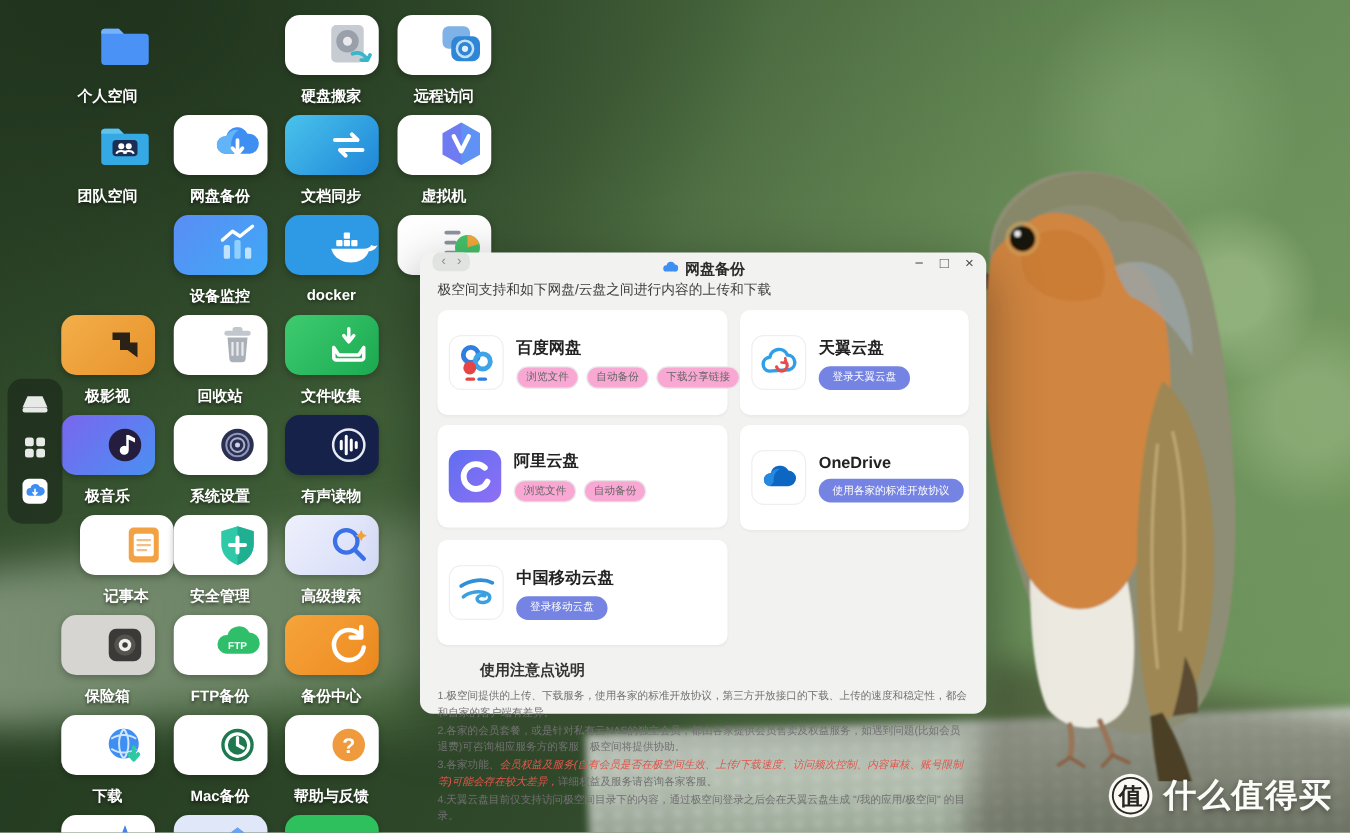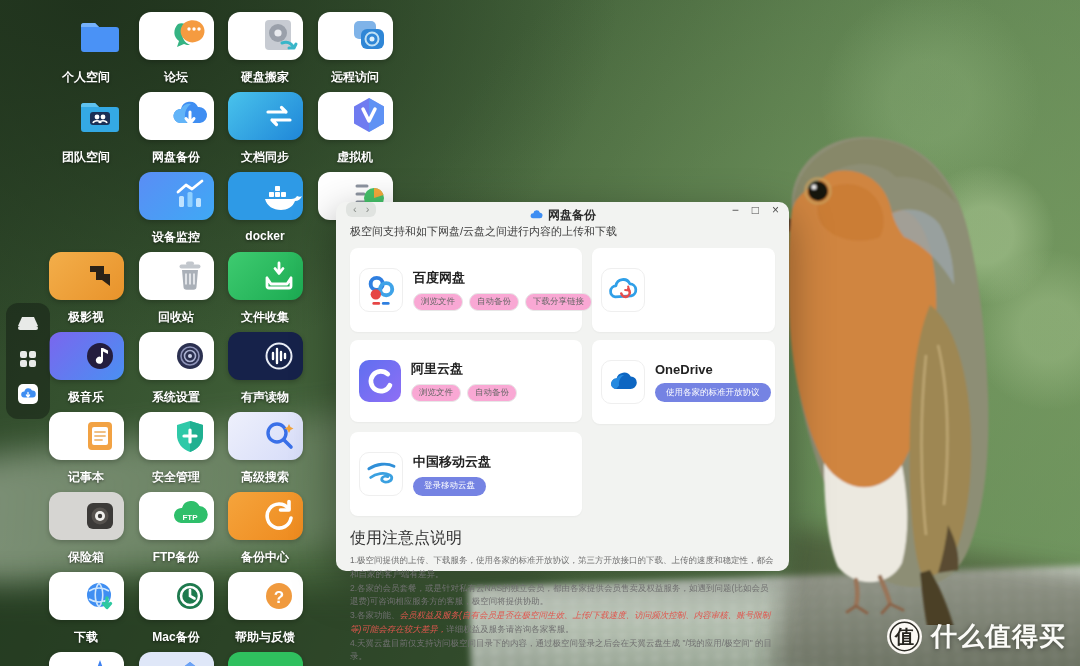--- a/index.html
+++ b/index.html
@@ -79,21 +79,21 @@
   .ctile{width:42px;height:42px;border-radius:10px;background:#fff;border:1px solid #efefef;
     display:flex;align-items:center;justify-content:center;flex:0 0 auto;}
   .ctile.grad{background:linear-gradient(135deg,#5f6ff0,#8f6ff5);border:none;}
   .cname{font-size:13px;font-weight:700;color:#222;margin-bottom:6px;}
   .cbtns{display:flex;gap:6px;flex-wrap:nowrap;}
   .pill{font-family:inherit;font-size:8.5px;color:#666;background:#f9a8d4;border:1px solid #e7e7e7;
     border-radius:9px;padding:2px 7px;cursor:pointer;white-space:nowrap;}
   .login{font-family:inherit;font-size:8.5px;color:#fff;background:#7583e3;border:none;
     border-radius:10px;padding:3.5px 11px;cursor:pointer;white-space:nowrap;}
   #notes{margin-top:12px;}
-  #notes-title{font-size:16px;font-weight:400;color:#333;margin-bottom:5px;}
+  #notes-title{font-size:12px;font-weight:700;color:#333;margin-bottom:5px;margin-left:34px;}
   #notes p{margin:0;font-size:8.5px;color:#717171;line-height:1.62;}
   #notes .red{color:#e0564e;font-style:italic;}
 
   
   #watermark{position:absolute;right:14px;bottom:12px;z-index:6;display:flex;align-items:center;gap:9px;}
   #wm-badge{width:35px;height:35px;border-radius:50%;background:#fbf9f4;display:flex;align-items:center;
     justify-content:center;box-shadow:inset 0 0 0 2.5px #fbf9f4,inset 0 0 0 4px #2b2a24;}
   #wm-badge span{font-family:"Liberation Serif","DejaVu Serif",serif;font-weight:700;font-size:19px;color:#26251f;}
   #wm-text{font-size:26px;font-weight:700;color:#fbfbf8;letter-spacing:1px;text-shadow:0 1px 5px rgba(0,0,0,.45);}
 </style>
@@ -137,32 +137,20 @@
 <div id="app-grid">
     <div class="app-item" style="left: 41px; top: 12px;">
       <div class="tile t-folder-blue-icon">
         <svg width="48" height="48" viewBox="0 0 48 48">
           <path d="M5 14a3 3 0 0 1 3-3h11l4 4h17a3 3 0 0 1 3 3v19a3 3 0 0 1-3 3H8a3 3 0 0 1-3-3z" fill="#4a92f6"></path>
           <path d="M5 14a3 3 0 0 1 3-3h11l4 4H5z" fill="#76b2fb"></path>
         </svg>
       </div>
       <div class="app-label">个人空间</div>
     </div>
-    <div class="app-item" style="left: 131px; top: 12px;">
-      <div class="tile t-chat-icon">
-        <svg width="48" height="48" viewBox="0 0 48 48">
-          <path d="M12 12c-5 5-5 13 1 17l-2 6 7-3c2 1 4 1 6 1-5-2-8-7-8-12 0-3 1-6 3-9-2-1-5-1-7 0z" fill="#35b383"></path>
-          <path d="M20 10c7-4 16-1 18 6 2 6-2 13-9 14-3 1-6 0-8-1-6-3-8-10-5-15 1-2 2-3 4-4z" fill="#f59b40"></path>
-          <circle cx="23" cy="17" r="1.7" fill="#fff"></circle>
-          <circle cx="28" cy="17" r="1.7" fill="#fff"></circle>
-          <circle cx="33" cy="17" r="1.7" fill="#fff"></circle>
-        </svg>
-      </div>
-      <div class="app-label">论坛</div>
-    </div>
     <div class="app-item" style="left: 220px; top: 12px;">
       <div class="tile t-disk-move-icon">
         <svg width="48" height="48" viewBox="0 0 48 48">
           <rect x="10" y="8" width="26" height="30" rx="4" fill="#c7cbd2"></rect>
           <circle cx="23" cy="21" r="9" fill="#9aa0aa"></circle>
           <circle cx="23" cy="21" r="3.6" fill="#e8eaee"></circle>
           <path d="M27 31c6-2 10 1 12 5m0 0l2-4m-2 4l-5 0" stroke="#39b6c9" stroke-width="3" fill="none" stroke-linecap="round" stroke-linejoin="round"></path>
         </svg>
       </div>
       <div class="app-label">硬盘搬家</div>
@@ -307,21 +295,21 @@
       <div class="tile t-audiobook-icon">
         <svg width="48" height="48" viewBox="0 0 48 48">
           <circle cx="24" cy="24" r="12.5" fill="none" stroke="#e8ecf5" stroke-width="2"></circle>
           <g stroke="#fff" stroke-width="2.4" stroke-linecap="round">
             <path d="M18 21v6M22 17v14M26 20v8M30 22v4"></path>
           </g>
         </svg>
       </div>
       <div class="app-label">有声读物</div>
     </div>
-    <div class="app-item" style="left: 41px; top: 412px;">
+    <div class="app-item" style="left: 56px; top: 412px;">
       <div class="tile t-notes-icon">
         <svg width="48" height="48" viewBox="0 0 48 48">
           <rect x="12" y="10" width="24" height="28" rx="4" fill="#f2a243"></rect>
           <rect x="16" y="15" width="16" height="18" rx="2" fill="#fff"></rect>
           <path d="M19 20h10M19 24h10M19 28h7" stroke="#f0c084" stroke-width="1.8" stroke-linecap="round"></path>
         </svg>
       </div>
       <div class="app-label">记事本</div>
     </div>
     <div class="app-item" style="left: 131px; top: 412px;">
@@ -496,20 +484,26 @@
       </div>
 
       <div class="card">
         <div class="ctile">
           <svg width="38" height="38" viewBox="0 0 44 44">
               <path d="M13 30a6.5 6.5 0 0 1 .8-12.9A8.5 8.5 0 0 1 30 15a7 7 0 0 1 1.5 13.8z" fill="none" stroke="#2f9fe8" stroke-width="3.2" stroke-linejoin="round"></path>
               <path d="M20 26a5 5 0 1 0 8-5" fill="none" stroke="#e64c4c" stroke-width="3" stroke-linecap="round"></path>
               <path d="M28 18l1 4.5-4.5-.5" fill="none" stroke="#e64c4c" stroke-width="2.4" stroke-linecap="round" stroke-linejoin="round"></path>
             </svg>
         </div>
+        <div class="cbody">
+          <div class="cname">天翼云盘</div>
+          <div class="cbtns">
+              <button class="login">登录天翼云盘</button>
+            </div>
+        </div>
       </div>
 
       <div class="card">
         <div class="ctile grad">
           <svg width="38" height="38" viewBox="0 0 44 44">
               <path d="M31 14a11.5 11.5 0 1 0 2.5 13" fill="none" stroke="#fff" stroke-width="5.5" stroke-linecap="round"></path>
             </svg>
         </div>
         <div class="cbody">
           <div class="cname">阿里云盘</div>

